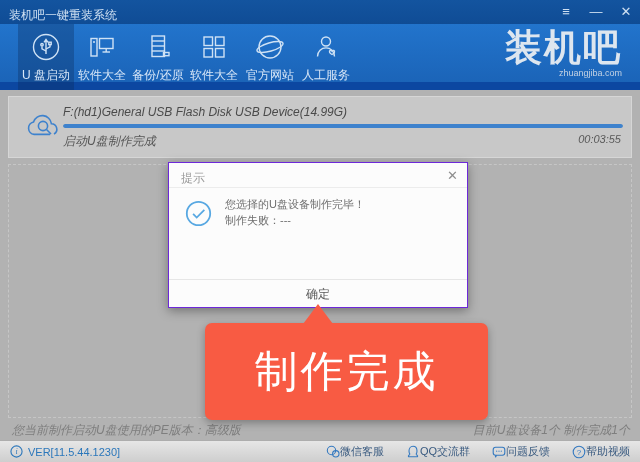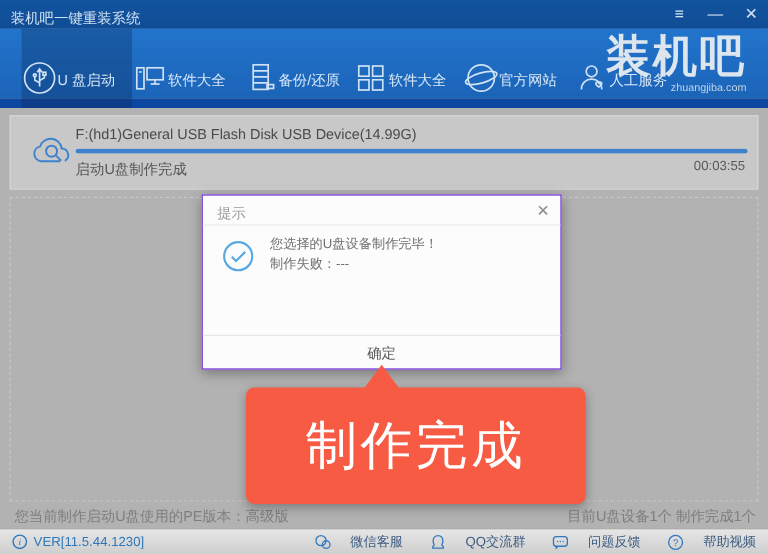--- a/index.html
+++ b/index.html
@@ -11,33 +11,33 @@
   .titlebar { position:absolute; left:0; top:0; width:640px; height:24px;
     background:linear-gradient(#13549f,#0f4c95); display:flex; align-items:flex-end; }
   .titlebar .title { color:#cfe0f2; font-size:12px; margin-left:9px; }
   .win-controls { position:absolute; right:6px; top:0; height:24px; display:flex; align-items:center; gap:14px; }
   .win-controls span { color:#cfe0f2; font-size:13px; width:16px; text-align:center; cursor:default; line-height:24px; }
 
   
   .toolbar { position:absolute; left:0; top:24px; width:640px; height:66px;
     background:linear-gradient(#2274cc,#1b64b8); border-bottom:8px solid #0c47a1; }
   .tool-items { position:absolute; left:18px; top:0; height:66px; display:flex; }
-  .tool-item { width:92px; height:74px; display:flex; flex-direction:row; align-items:center;
+  .tool-item { width:56px; height:74px; display:flex; flex-direction:column; align-items:center;
     justify-content:flex-start; padding-top:8px; cursor:pointer; }
   .tool-item.active { background:rgba(10,40,88,.32); }
   .tool-icon { width:30px; height:30px; stroke:#cfe2f5; fill:none; stroke-width:1.4; }
   .tool-label { color:#d8e7f8; font-size:12px; margin-top:5px; white-space:nowrap; }
 
   .logo { position:absolute; right:18px; top:4px; text-align:right; color:#dde6ef; }
   .logo .logo-text { font-size:37px; font-weight:bold; letter-spacing:2px; line-height:44px;
     font-family:Liberation Mono, monospace; }
   .logo .logo-domain { font-size:9px; color:#c3d2e4; margin-top:-4px; }
 
   
-  .content { position:absolute; left:0; top:90px; width:640px; height:350px; background:#b2b2b2; }
+  .content { position:absolute; left:0; top:90px; width:640px; height:350px; background:#b2b2b2;font-style:italic; }
 
   .progress-panel { position:absolute; left:8px; top:6px; width:624px; height:62px;
     background:#c8c8c8; border:1px solid #d6d6d6; }
   .cloud-wrap { position:absolute; left:12px; top:12px; width:42px; height:34px; }
   .cloud-wrap svg { width:42px; height:34px; stroke:#3e82cd; fill:none; stroke-width:1.6; }
   .device-line { position:absolute; left:54px; top:8px; font-size:12px; color:#4a4a4a; }
   .progress-track { position:absolute; left:54px; top:27px; width:560px; height:4px;
     background:#a8b4bf; border-radius:2px; overflow:hidden; }
   .progress-fill { height:100%; background:#3e82cd; border-radius:2px; }
   .progress-status { position:absolute; left:54px; top:36px; font-size:12px; color:#565656; }
@@ -74,21 +74,21 @@
     border-bottom:20px solid currentColor; }
   .banner-text { color:#fff; font-size:43px; letter-spacing:3px; }
 
   
   .footer { position:absolute; left:0; top:440px; width:640px; height:22px;
     background:linear-gradient(#e6e6e6,#cecece); border-top:1px solid #adadad;
     display:flex; align-items:center; }
   .version { display:flex; align-items:center; gap:5px; margin-left:10px; color:#2b77bb; font-size:11px; }
   .version svg { width:13px; height:13px; }
   .footer-links { position:absolute; right:10px; display:flex; gap:22px; }
-  .footer-link { display:flex; align-items:center; gap:16px; font-size:11px; color:#3a5b80; cursor:pointer; }
+  .footer-link { display:flex; align-items:center; gap:0; font-size:11px; color:#3a5b80; cursor:pointer; }
   .footer-link svg { width:14px; height:14px; stroke:#3479c0; fill:none; stroke-width:1.1; }
 </style>
 </head>
 <body>
 
 <div class="app">
 
   <div class="titlebar">
     <span class="title">装机吧一键重装系统</span>
     <div class="win-controls">

